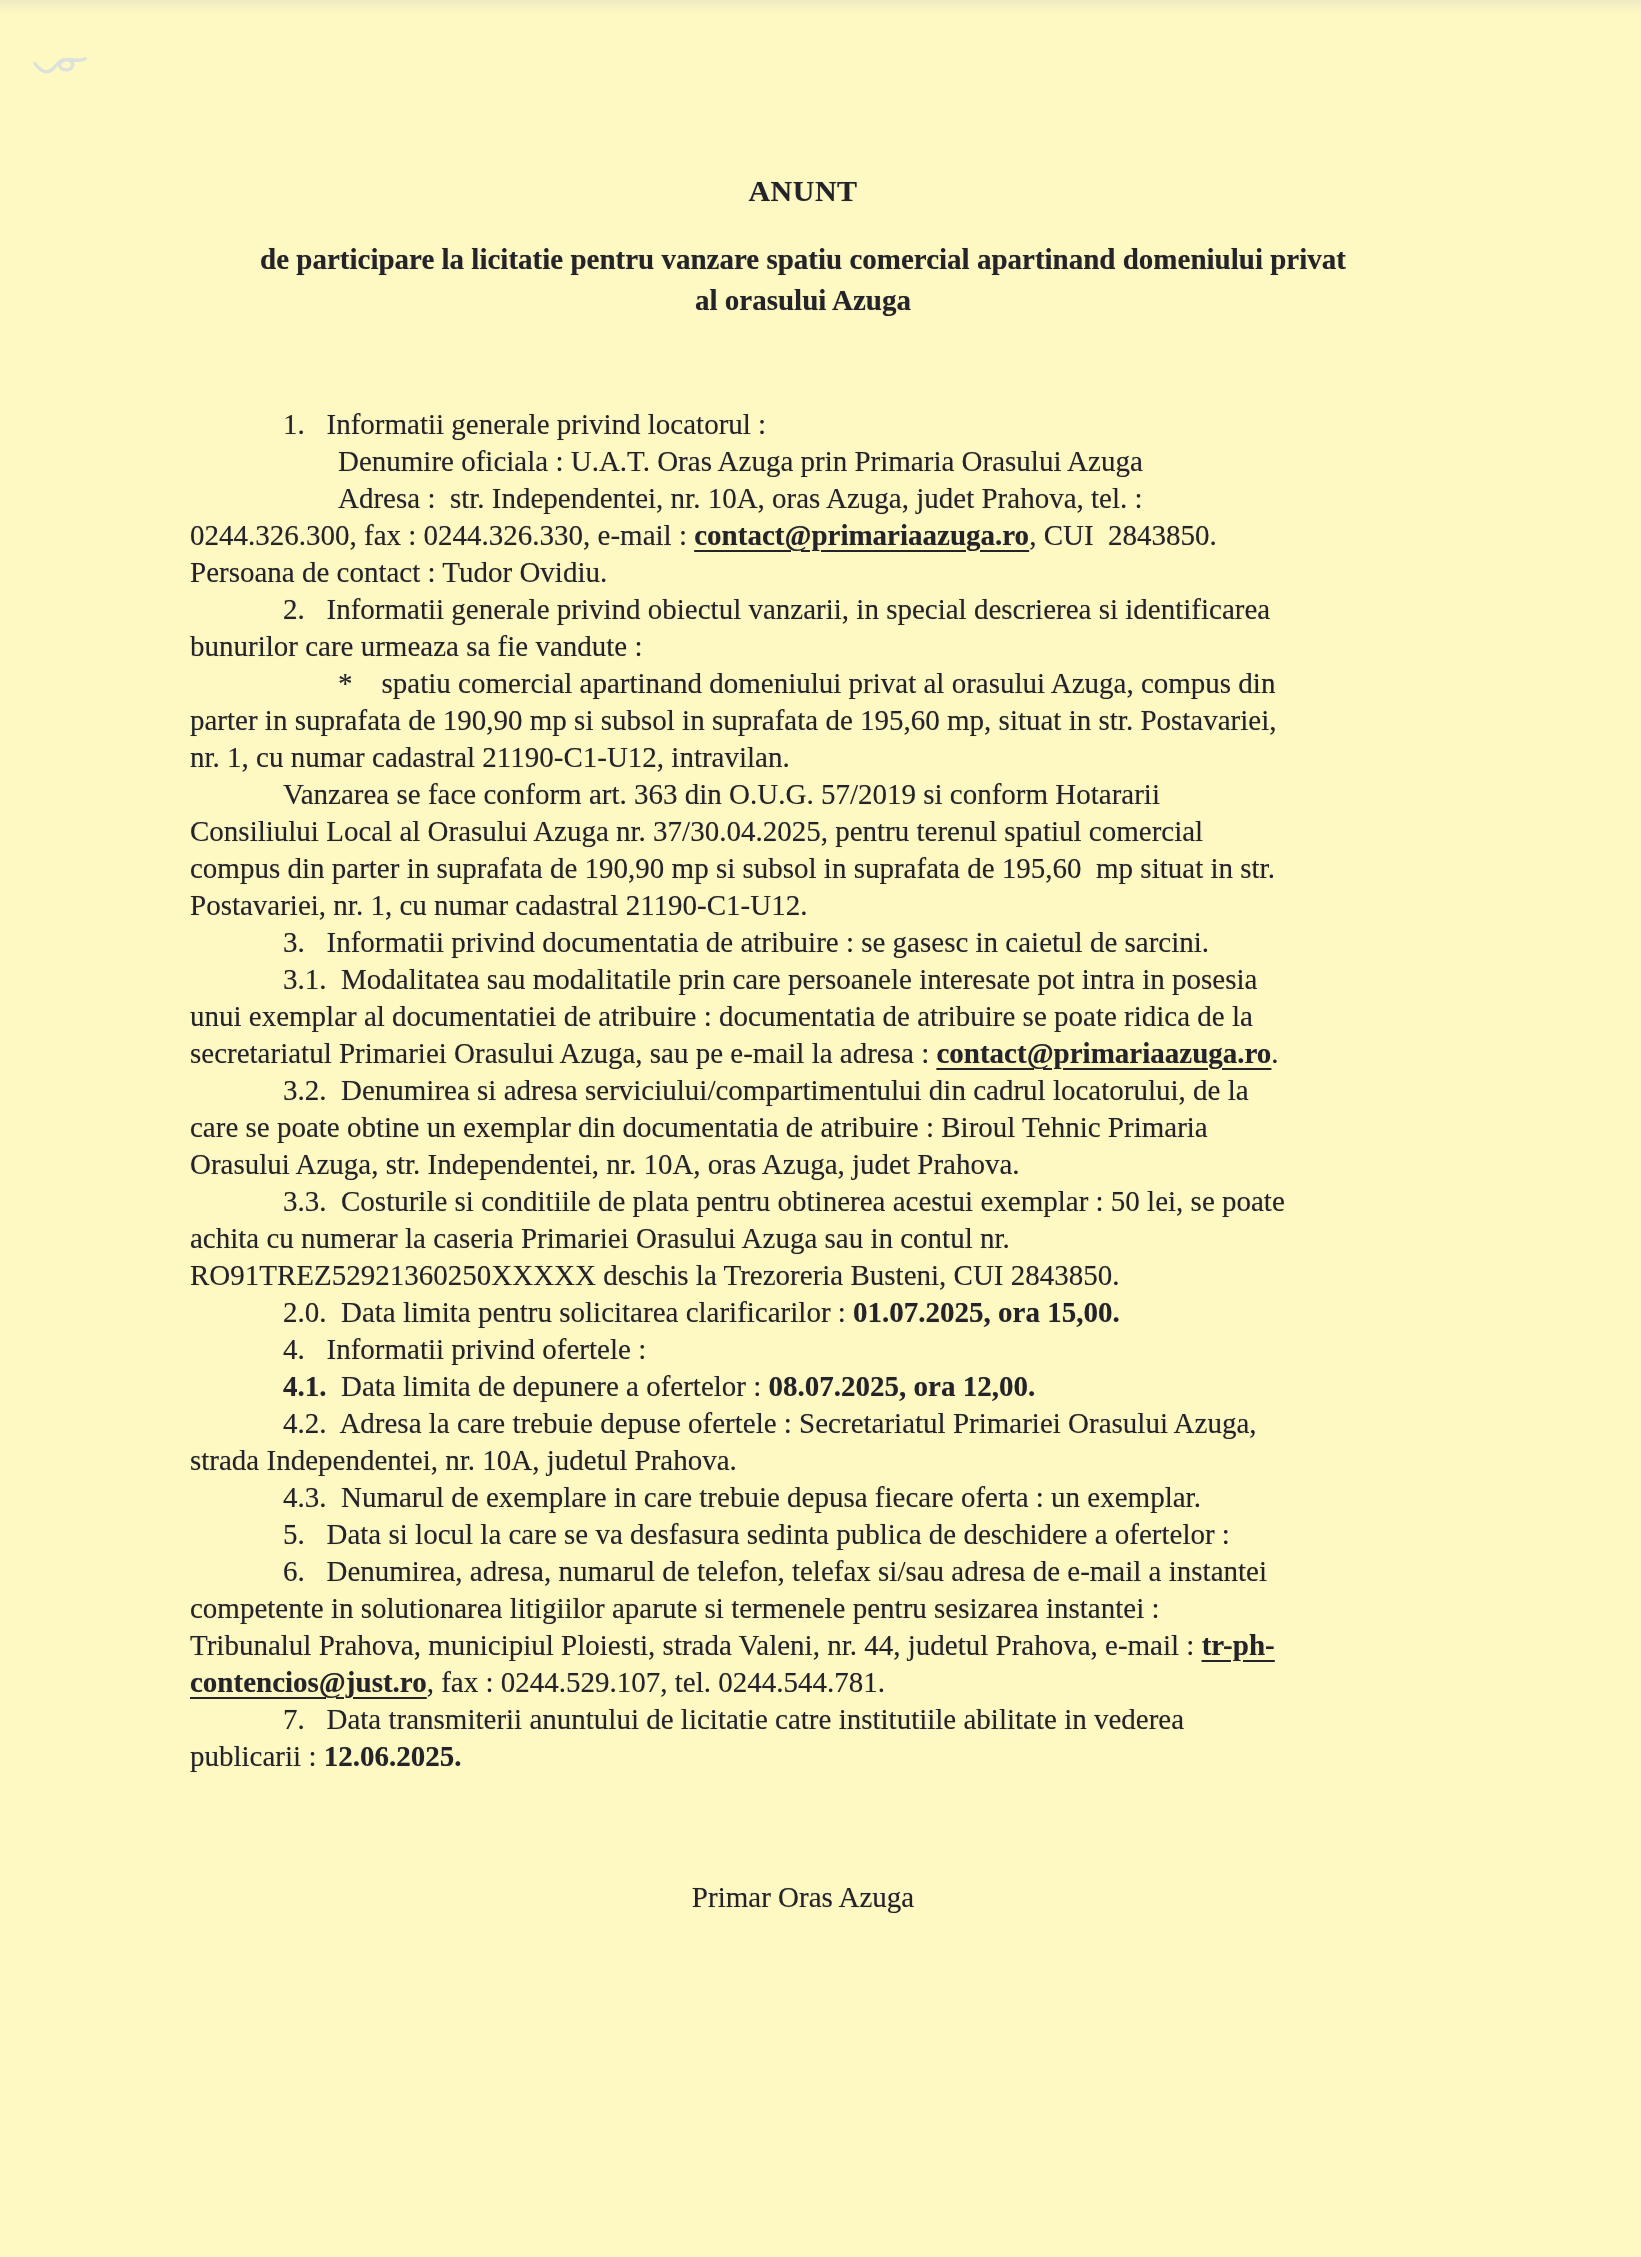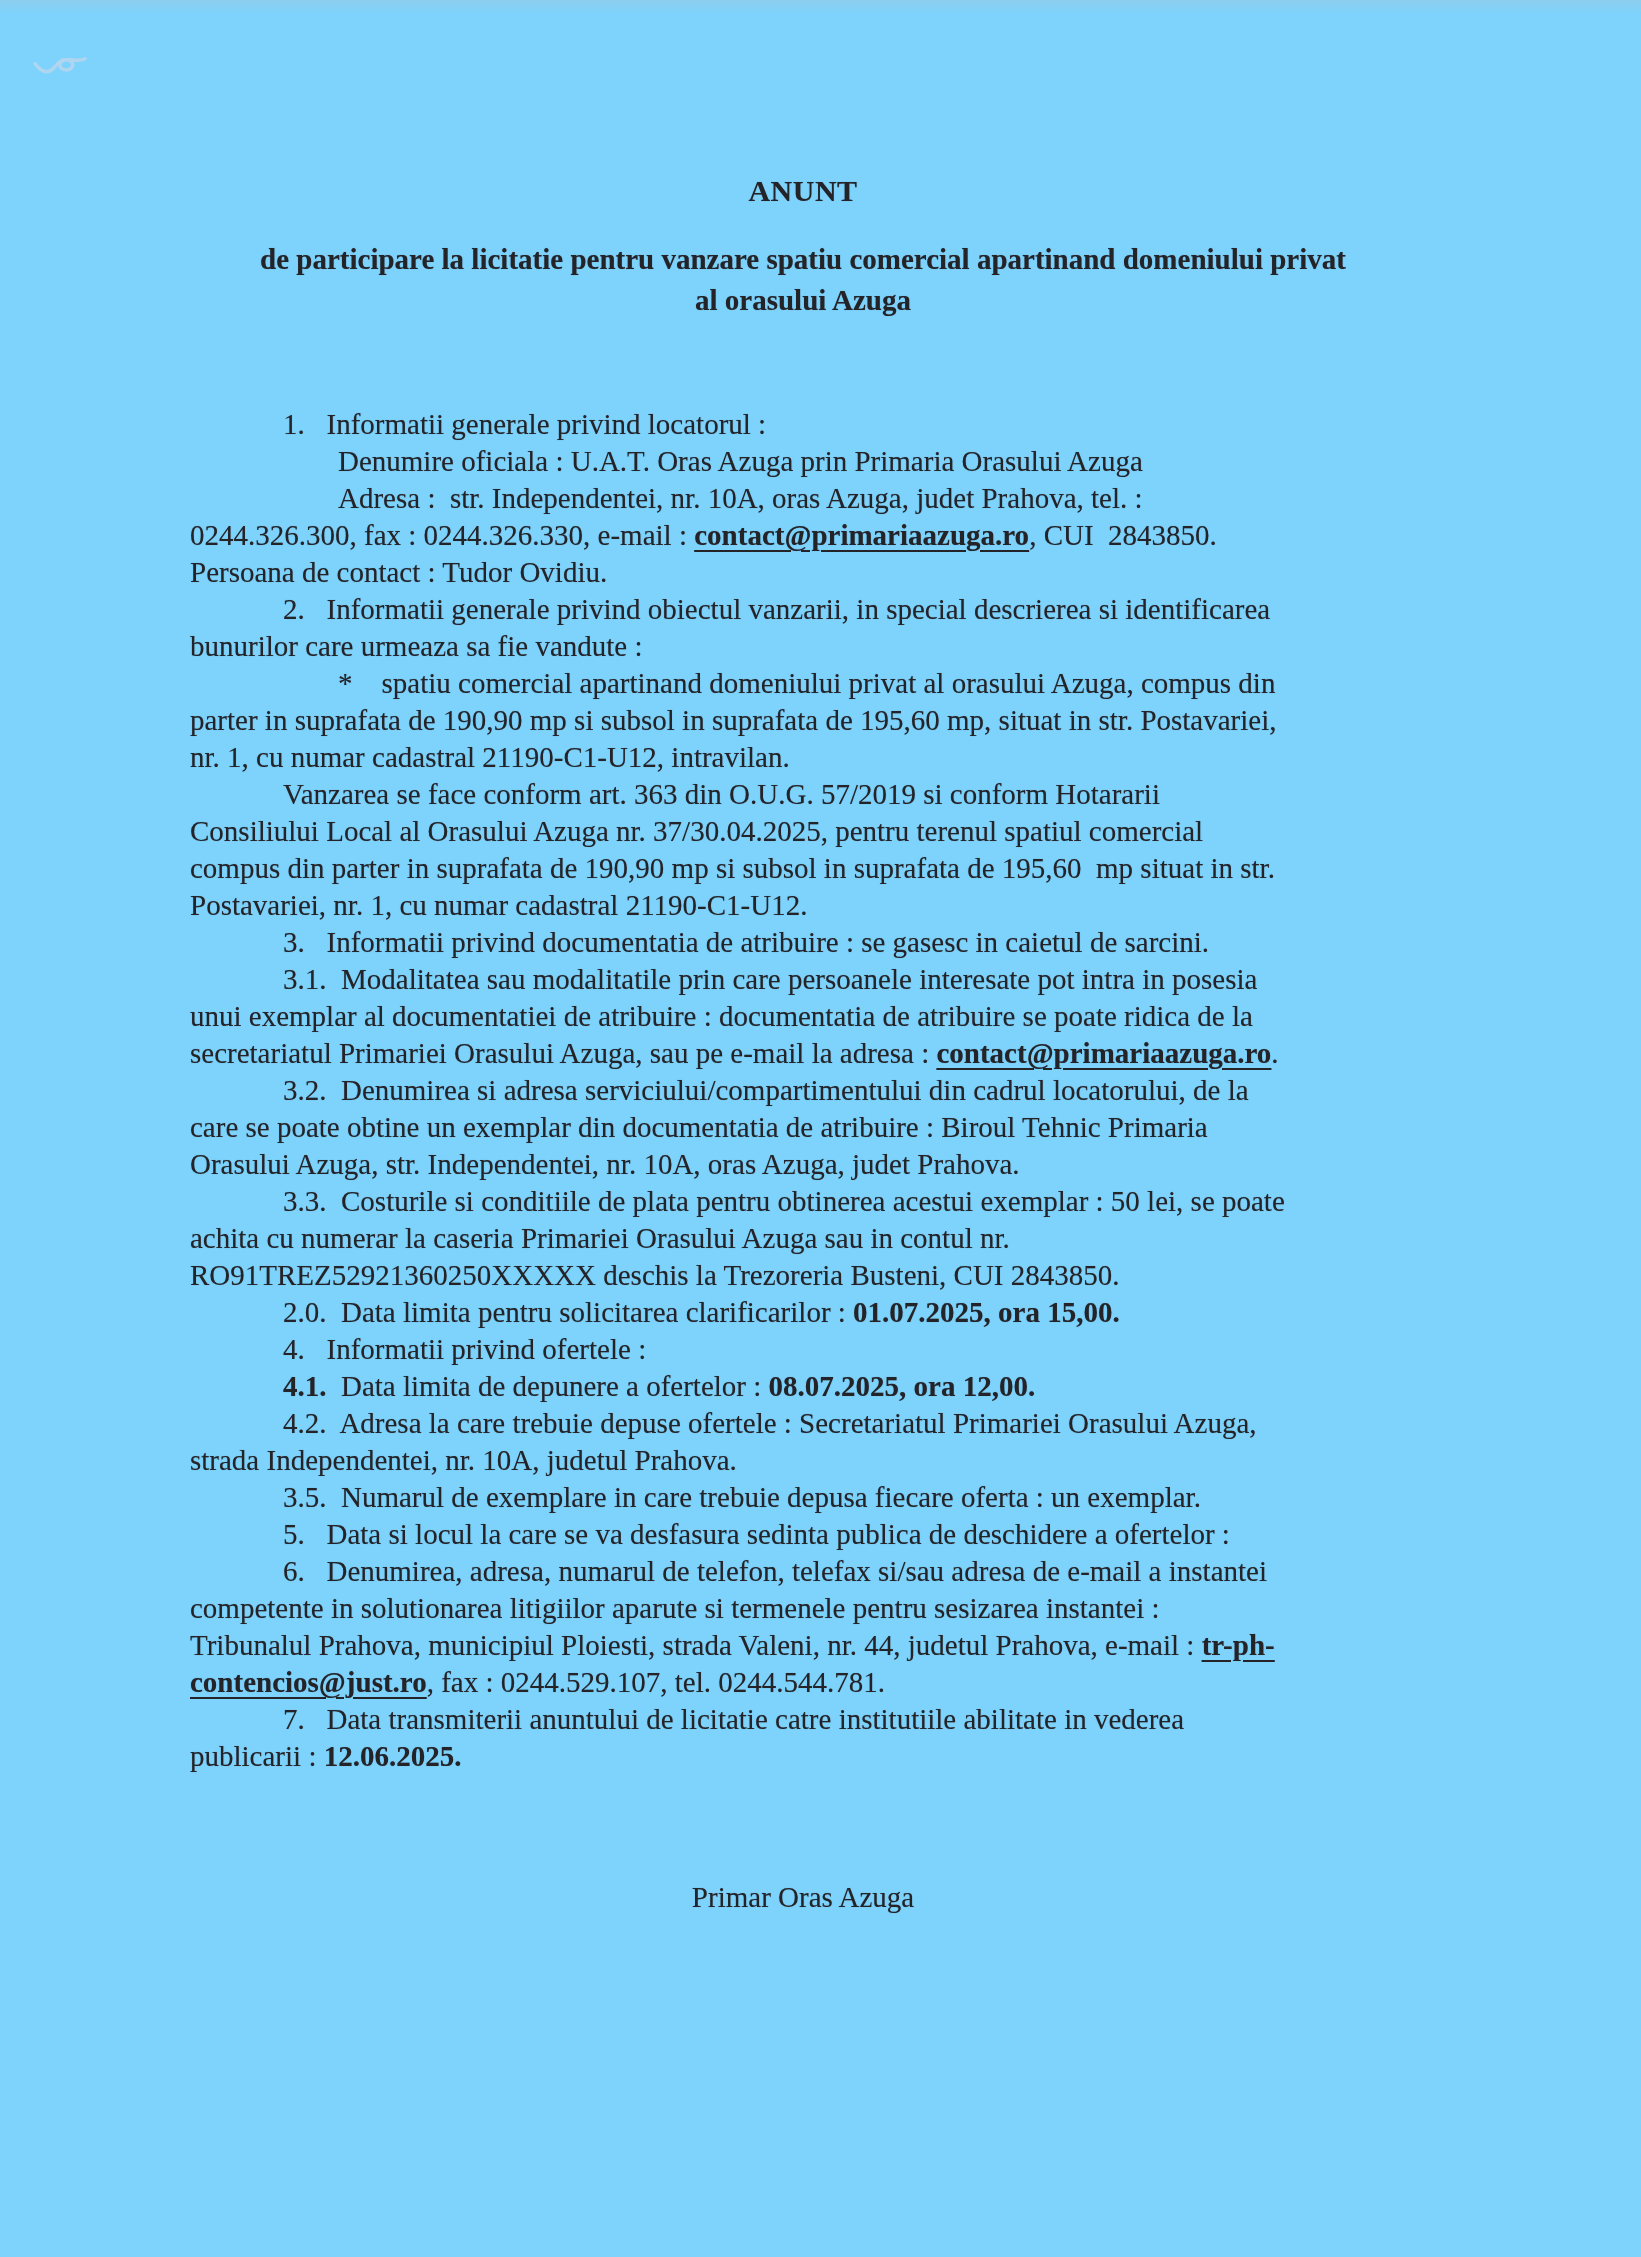--- a/index.html
+++ b/index.html
@@ -4,21 +4,21 @@
 <style>
   html, body { margin: 0; padding: 0; }
   body {
     width: 1641px; height: 2257px;
     background: #e9e9e9;
     font-family: "Liberation Serif", serif;
   }
   .page {
     position: relative;
     width: 1641px; height: 2257px;
-    background: #7dd3fc;
+    background: #fef9c3;
     color: #232328;
     overflow: hidden;
   }
   
   .page::before {
     content: "";
     position: absolute; left: 0; top: 0; width: 100%; height: 13.5px;
     background: linear-gradient(to bottom, rgba(190,190,195,0.25), rgba(190,190,195,0));
     pointer-events: none;
   }
@@ -106,21 +106,21 @@
         <div class="line ind0"><span class="run">care se poate obtine un exemplar din documentatia de atribuire : Biroul Tehnic Primaria</span></div>
         <div class="line ind0"><span class="run">Orasului Azuga, str. Independentei, nr. 10A, oras Azuga, judet Prahova.</span></div>
         <div class="line ind1"><span class="run">3.3.  Costurile si conditiile de plata pentru obtinerea acestui exemplar : 50 lei, se poate</span></div>
         <div class="line ind0"><span class="run">achita cu numerar la caseria Primariei Orasului Azuga sau in contul nr.</span></div>
         <div class="line ind0"><span class="run">RO91TREZ52921360250XXXXX deschis la Trezoreria Busteni, CUI 2843850.</span></div>
         <div class="line ind1"><span class="run">2.0.  Data limita pentru solicitarea clarificarilor : </span><span class="run b">01.07.2025, ora 15,00.</span></div>
         <div class="line ind1"><span class="run">4.   Informatii privind ofertele :</span></div>
         <div class="line ind1"><span class="run b">4.1.</span><span class="run">  Data limita de depunere a ofertelor : </span><span class="run b">08.07.2025, ora 12,00.</span></div>
         <div class="line ind1"><span class="run">4.2.  Adresa la care trebuie depuse ofertele : Secretariatul Primariei Orasului Azuga,</span></div>
         <div class="line ind0"><span class="run">strada Independentei, nr. 10A, judetul Prahova.</span></div>
-        <div class="line ind1"><span class="run">3.5.  Numarul de exemplare in care trebuie depusa fiecare oferta : un exemplar.</span></div>
+        <div class="line ind1"><span class="run">4.3.  Numarul de exemplare in care trebuie depusa fiecare oferta : un exemplar.</span></div>
         <div class="line ind1"><span class="run">5.   Data si locul la care se va desfasura sedinta publica de deschidere a ofertelor :</span></div>
         <div class="line ind1"><span class="run">6.   Denumirea, adresa, numarul de telefon, telefax si/sau adresa de e-mail a instantei</span></div>
         <div class="line ind0"><span class="run">competente in solutionarea litigiilor aparute si termenele pentru sesizarea instantei :</span></div>
         <div class="line ind0"><span class="run">Tribunalul Prahova, municipiul Ploiesti, strada Valeni, nr. 44, judetul Prahova, e-mail : </span><span class="run u">tr-ph-</span></div>
         <div class="line ind0"><span class="run u">contencios@just.ro</span><span class="run">, fax : 0244.529.107, tel. 0244.544.781.</span></div>
         <div class="line ind1"><span class="run">7.   Data transmiterii anuntului de licitatie catre institutiile abilitate in vederea</span></div>
         <div class="line ind0"><span class="run">publicarii : </span><span class="run b">12.06.2025.</span></div>
       </div>
 
     <div class="sig-role soft">Primar Oras Azuga</div>

